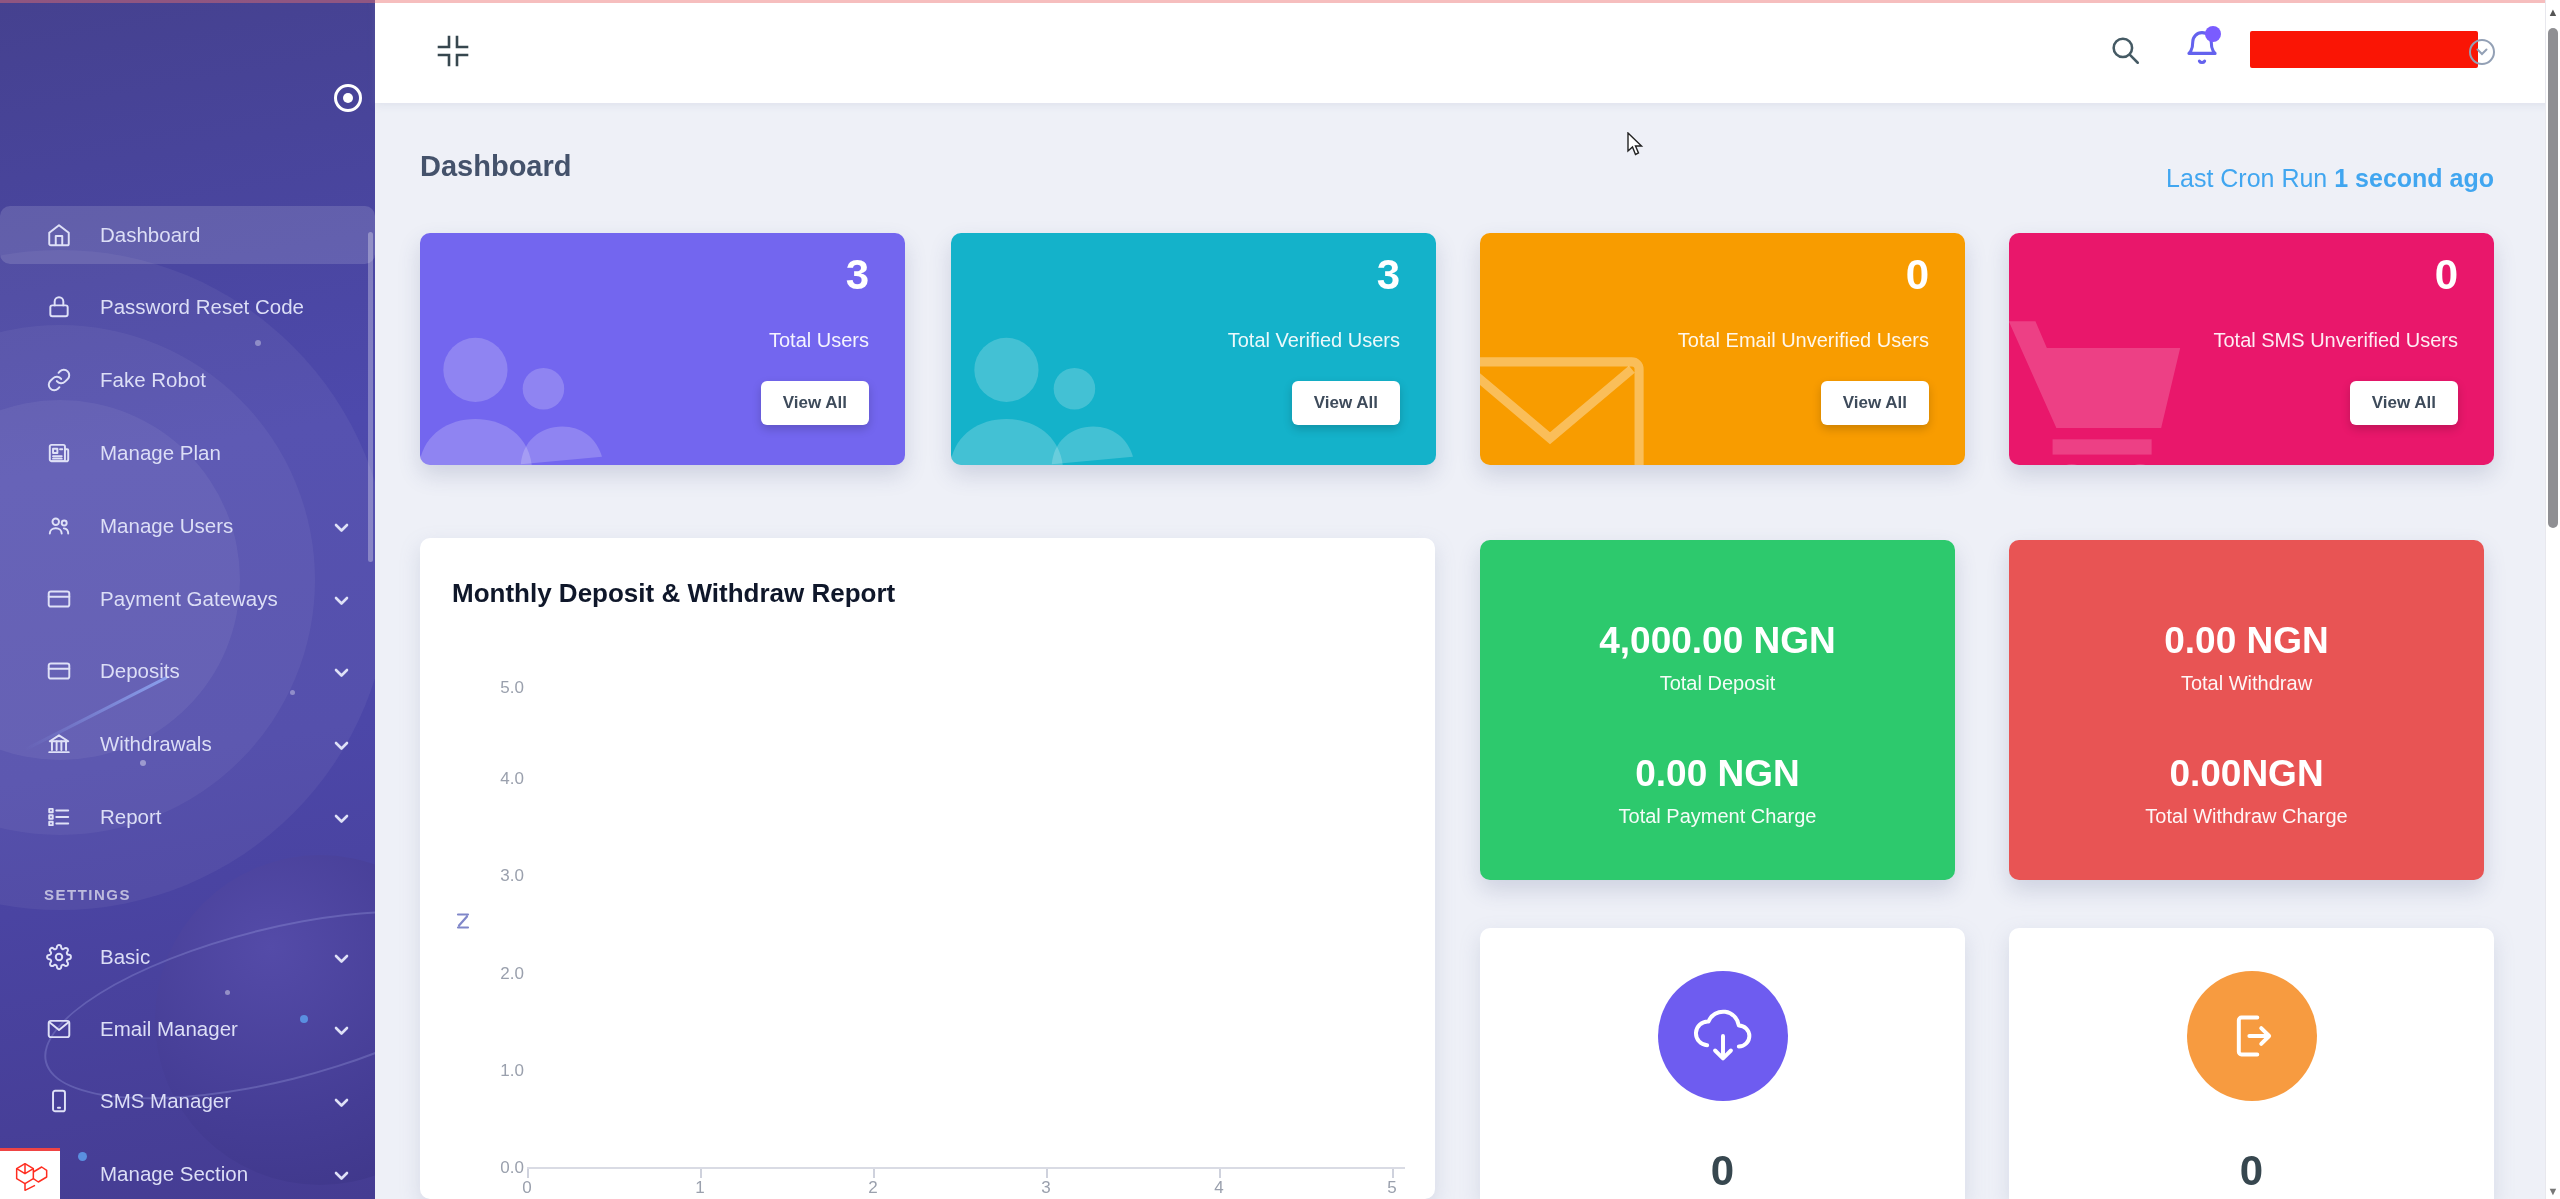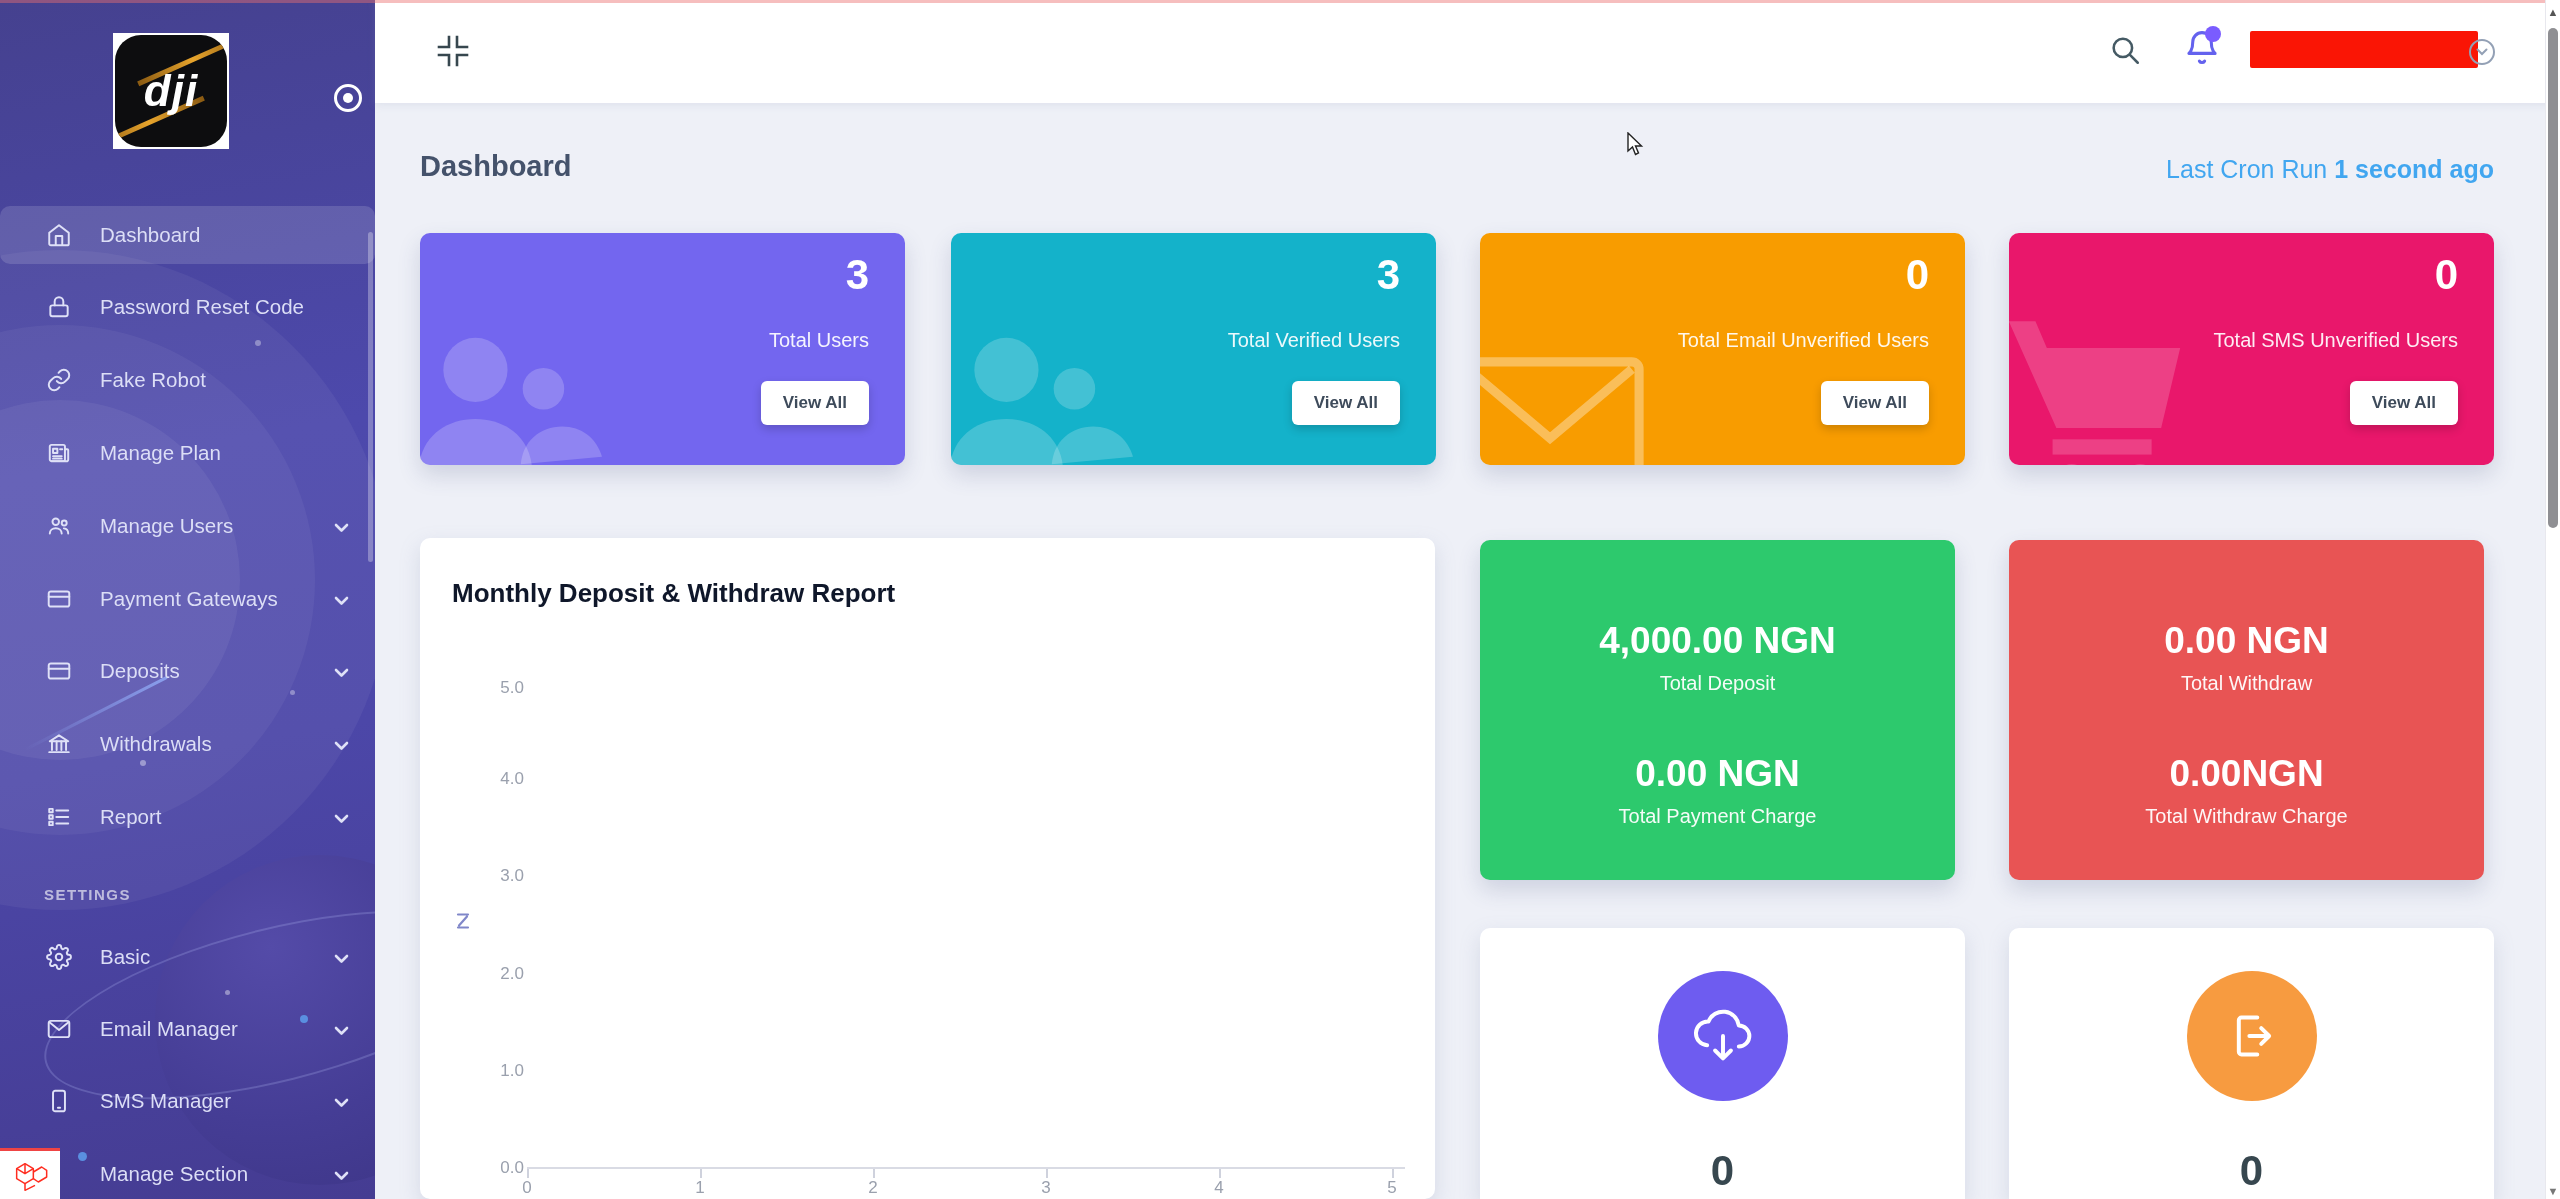--- a/index.html
+++ b/index.html
@@ -51,21 +51,21 @@
   #header{left:375px;top:0;width:2185px;height:103px;background:#ffffff;z-index:20;box-shadow:0 2px 8px rgba(150,160,190,.18);}
   #collapse-btn{left:60px;top:33px;cursor:pointer;}
   #search-btn{left:1733px;top:33px;cursor:pointer;}
   #bell-btn{left:1808px;top:28px;cursor:pointer;}
   #bell-badge{position:absolute;left:22px;top:-2px;width:16px;height:16px;border-radius:50%;background:#7a5cff;}
   #profile-redacted{left:1875px;top:31px;width:228px;height:37px;background:#fa1505;border-radius:2px;cursor:pointer;}
   #profile-chevron{left:2094px;top:39px;width:22px;height:22px;border:2px solid #93a0b5;border-radius:50%;cursor:pointer;
     display:flex;align-items:center;justify-content:center;}
   
   #page-title{left:420px;top:150px;font-size:29px;font-weight:600;color:#44526b;}
-  #cron{right:66px;top:155px;font-size:25px;color:#41a6f0;}
+  #cron{right:66px;top:164px;font-size:25px;color:#41a6f0;}
   #cron b{font-weight:bold;}
   
   .stat-card{position:absolute;top:233px;width:485px;height:232px;border-radius:10px;overflow:hidden;
     box-shadow:0 10px 22px rgba(60,70,120,.18);color:#fff;}
   .stat-num{position:absolute;right:36px;top:18px;font-size:42px;font-weight:600;}
   .stat-label{position:absolute;right:36px;top:96px;font-size:20px;color:rgba(255,255,255,.92);}
   .view-all{position:absolute;right:36px;bottom:40px;background:#fff;color:#3e4b5b;font-size:17px;font-weight:600;
     border:none;border-radius:6px;padding:12px 22px;cursor:pointer;box-shadow:0 4px 10px rgba(0,0,0,.18);font-family:inherit;}
   .stat-bgicon{position:absolute;left:-18px;bottom:-26px;}
   
@@ -109,27 +109,20 @@
     <div id="planet"></div>
     <div id="planet-ring"></div>
     <div id="comet"></div>
     <div class="dot" style="left:78px;top:1152px;width:9px;height:9px;background:#5a8fe0;"></div>
     <div class="dot" style="left:140px;top:760px;width:6px;height:6px;background:rgba(255,255,255,.4);"></div>
     <div class="dot" style="left:290px;top:690px;width:5px;height:5px;background:rgba(255,255,255,.35);"></div>
     <div class="dot" style="left:300px;top:1015px;width:8px;height:8px;background:#5a8fe0;"></div>
     <div class="dot" style="left:225px;top:990px;width:5px;height:5px;background:rgba(255,255,255,.4);"></div>
     <div class="dot" style="left:255px;top:340px;width:6px;height:6px;background:rgba(255,255,255,.35);"></div>
 
-    <div id="logo-badge">
-      <div id="logo-tile">
-        <div class="gold" id="gold1"></div>
-        <div class="gold" id="gold2"></div>
-        <span id="logo-text">dji</span>
-      </div>
-    </div>
     <div id="side-toggle"></div>
 
     <div class="nav-item active" style="top:206px">
       <span class="ico">
           <svg width="26" height="26" viewBox="0 0 24 24">
             <path d="M3 10l9-7 9 7v10a1.5 1.5 0 0 1-1.5 1.5h-15A1.5 1.5 0 0 1 3 20z"></path>
             <path d="M9 21v-8h6v8"></path>
           </svg>
         </span>
       <span class="lbl">Dashboard</span>

